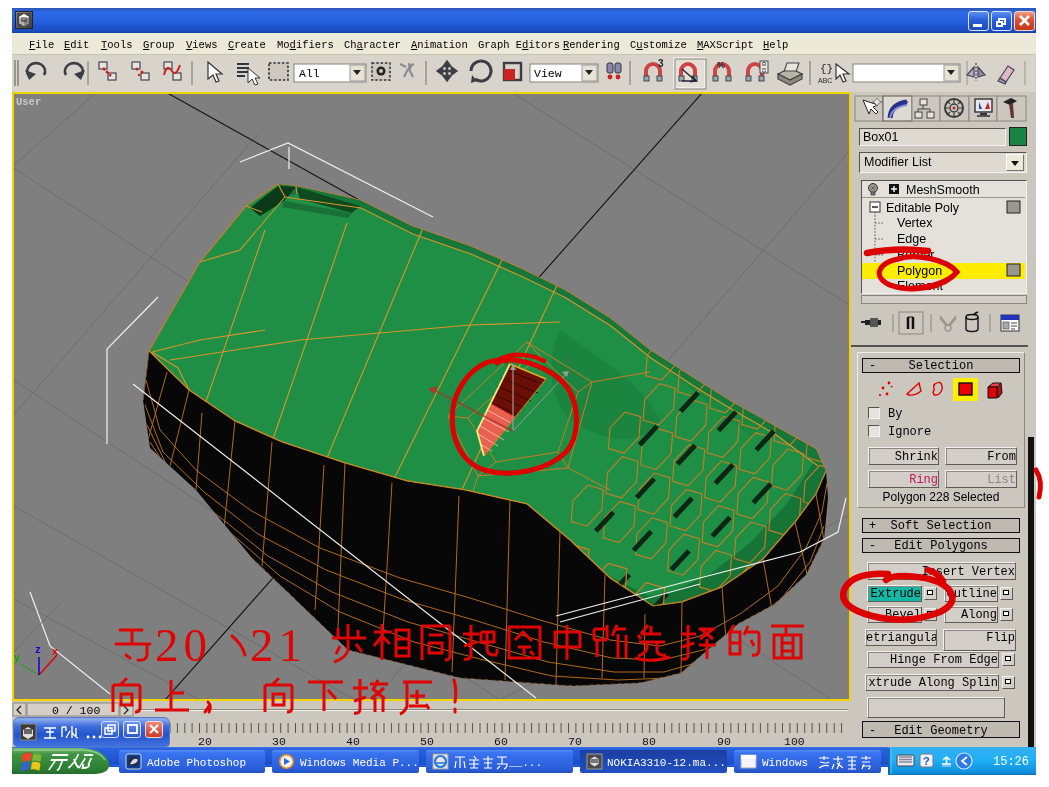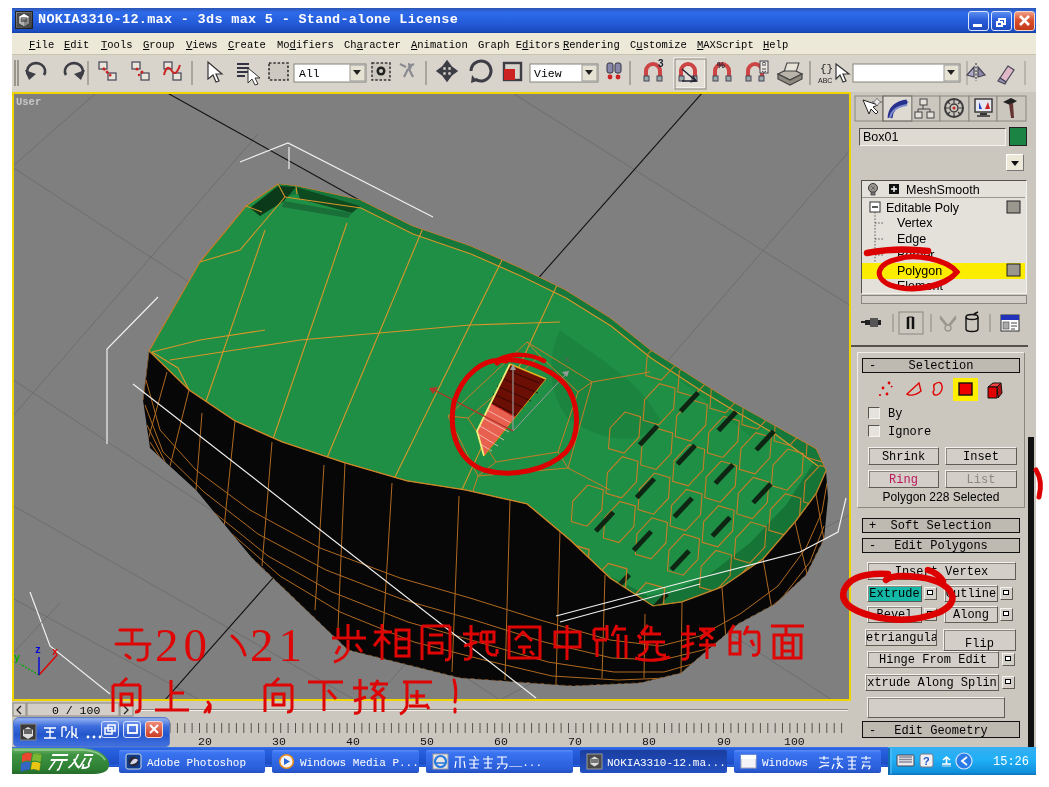--- a/index.html
+++ b/index.html
@@ -7,41 +7,40 @@
 .mono{font-family:"Liberation Mono",monospace}
 #titlebar{left:12px;top:8px;width:1024px;height:25px;background:linear-gradient(#2c55b4 0%,#2e6bea 18%,#245cd9 60%,#1c4cc0 92%,#15409f 100%)}
 #menubar{left:12px;top:33px;width:1024px;height:22px;background:#ece9d8;border-bottom:1px solid #c8c4ae}
 #toolbar{left:12px;top:55px;width:1024px;height:37px;background:#d8d4cb}
 #viewport{left:12px;top:92px;width:839px;height:609px;background:#7f7f7f;border:2px solid #f0d400}
 #panel{left:851px;top:92px;width:185px;height:655px;background:#cbc7bf}
 #bottom{left:12px;top:701px;width:839px;height:59px;background:#7dd3fc}
 #taskbar{left:12px;top:747px;width:1024px;height:20px;background:linear-gradient(#3a77e8 0%,#2a62df 8%,#2258d5 50%,#1d4dc4 85%,#2765e8 94%,#1a45ae 100%)}
 .menu-item{position:absolute;top:6px;font-family:"Liberation Mono",monospace;font-size:10.5px;color:#000;white-space:pre}
 .menu-item u{text-decoration:underline}
-.btn3d{position:absolute;background:#d3cfc8;border-top:1px solid #f4f2ee;border-left:1px solid #f4f2ee;border-right:1px solid #5f5c55;border-bottom:1px solid #5f5c55;box-shadow:1px 1px 0 #8a877f inset;font-family:"Liberation Mono",monospace;font-size:12px;color:#000;text-align:center;overflow:hidden;white-space:nowrap}
+.btn3d{position:absolute;background:#d3cfc8;border-top:1px solid #f4f2ee;border-left:1px solid #f4f2ee;border-right:1px solid #5f5c55;border-bottom:1px solid #5f5c55;box-shadow:1px 1px 0 #8a877f inset;font-family:"Liberation Mono",monospace;font-size:12px;color:#000;text-align:right;overflow:hidden;white-space:nowrap}
 .hdr{position:absolute;background:#bebab2;border:1px solid #111;font-family:"Liberation Mono",monospace;font-size:12px;color:#000;text-align:center;overflow:hidden;white-space:nowrap}
 .hdr b{position:absolute;left:6px;top:0;font-weight:normal}
 .chk{position:absolute;width:12px;height:12px;background:#e6e3dc;border-top:1.5px solid #55534d;border-left:1.5px solid #55534d;border-right:1.5px solid #f5f3ef;border-bottom:1.5px solid #f5f3ef}
 .plab{position:absolute;font-family:"Liberation Mono",monospace;font-size:12px;color:#000;white-space:pre}
 .sbox{position:absolute;width:13px;height:13px;background:#d3cfc8;border-top:1px solid #f4f2ee;border-left:1px solid #f4f2ee;border-right:1px solid #5f5c55;border-bottom:1px solid #5f5c55}
 .sbox i{position:absolute;left:2px;top:2px;width:6px;height:5px;border:1.5px solid #000;background:#fff}
 </style></head>
 <body>
 <div class="abs" id="titlebar">
  <div class="abs" style="left:3px;top:3px;width:18px;height:18px;background:linear-gradient(135deg,#8a8a8a,#3a3a3a);border:1px solid #222">
   <svg width="16" height="16" viewBox="0 0 16 16">
         <rect x="1" y="1" width="14" height="14" fill="#4a4a4a"></rect>
         <path d="M8 2 L13 5 L13 11 L8 14 L3 11 L3 5 Z" fill="#e8e8e8"></path>
         <path d="M8 2 L13 5 L8 8 L3 5 Z" fill="#fff"></path>
         <path d="M8 8 L8 14 L3 11 L3 5 Z" fill="#b0b0b0"></path>
         <path d="M8 8 L8 14 L13 11 L13 5 Z" fill="#888"></path>
         <rect x="5" y="5" width="6" height="5" fill="#333" opacity=".55"></rect>
       </svg>
  </div>
- <div class="abs mono" style="left:26px;top:4px;font-size:13.5px;font-weight:bold;color:#fff;letter-spacing:.3px">NOKIA3310-12.max - 3ds max 5 - Stand-alone License</div>
  <div class="abs" style="left:956px;top:3px;width:21px;height:20px;background:linear-gradient(#5a8ef2,#2a5cd8 45%,#1e4bc0);border:1px solid #dce6fa;border-radius:3px">
       <div class="abs" style="left:4px;top:12px;width:9px;height:3px;background:#fff"></div>
     </div>
  <div class="abs" style="left:979px;top:3px;width:21px;height:20px;background:linear-gradient(#5a8ef2,#2a5cd8 45%,#1e4bc0);border:1px solid #dce6fa;border-radius:3px">
       <div class="abs" style="left:6px;top:6px;width:8px;height:7px;border:2px solid #fff"></div>
       <div class="abs" style="left:4px;top:9px;width:7px;height:6px;border:2px solid #fff;background:#2a5cd8"></div>
     </div>
  <div class="abs" style="left:1002px;top:3px;width:21px;height:20px;background:linear-gradient(#f0a088,#d9512c 45%,#c23a18);border:1px solid #f3d6c8;border-radius:3px"><svg width="19" height="18" viewBox="0 0 19 18">
         <path d="M5 4 L14 13 M14 4 L5 13" stroke="#fff" stroke-width="2.6"></path>
       </svg></div>
@@ -457,20 +456,21 @@
       <path d="M134,17 l3,-7 2,7 Z" fill="#cc2222"></path>
       <rect x="129" y="21" width="7" height="2" fill="#333"></rect>
       <rect x="126" y="23" width="13" height="2" fill="#555"></rect>
 <path d="M152,10 l8,-4 6,3 -7,4 Z" fill="#222"></path>
       <path d="M158,12 l2,14 3,0 -1,-15 Z" fill="#633"></path>
 </svg>
 
 <div class="abs" style="left:8px;top:36px;width:147px;height:18px;background:#dedad2;border-top:1.5px solid #55534d;border-left:1.5px solid #55534d;border-right:1.5px solid #f5f3ef;border-bottom:1.5px solid #f5f3ef;font-family:'Liberation Sans';font-size:12.5px;padding:1px 0 0 3px">Box01</div>
 <div class="abs" style="left:158px;top:35px;width:18px;height:19px;background:#1b8343;border:1px solid #222"></div>
 
+<div class="abs" style="left:8px;top:60px;width:168px;height:21px;background:#dedad2;border-top:1.5px solid #55534d;border-left:1.5px solid #55534d;border-right:1.5px solid #f5f3ef;border-bottom:1.5px solid #f5f3ef;font-family:'Liberation Sans';font-size:12.5px;padding:2px 0 0 4px">Modifier List</div>
 <div class="abs" style="left:155px;top:62px;width:18px;height:17px;background:#ece9d8;border-top:1px solid #fff;border-left:1px solid #fff;border-right:1px solid #777;border-bottom:1px solid #777"><svg width="16" height="15">
         <path d="M4,6 l4,5 4,-5 Z" fill="#111"></path>
       </svg></div>
 
 <div class="abs" style="left:10px;top:88px;width:166px;height:114px;background:#e4e1da;border-top:1.5px solid #55534d;border-left:1.5px solid #55534d;border-right:1.5px solid #f5f3ef;border-bottom:1.5px solid #f5f3ef;font-family:'Liberation Sans';font-size:12.5px">
  <svg class="abs" style="left:0;top:0" width="163" height="111" viewBox="0 0 163 111">
   <circle cx="11" cy="7" r="4.5" fill="#9a978f" stroke="#333"></circle>
         <rect x="9" y="11" width="4" height="3" fill="#777" stroke="#333" stroke-width=".7"></rect>
         <path d="M9,5 l4,4 m0,-4 l-4,4" stroke="#555" stroke-width=".8"></path>
   <rect x="27" y="3" width="10" height="10" fill="#111"></rect>
@@ -542,21 +542,21 @@
         <path d="M3,6 l5,-4 h8 l-4,4 Z" fill="#f34040" stroke="#111"></path>
         <path d="M16,2 l1,10 -4,5 -1,-11 Z" fill="#b01010" stroke="#111"></path>
         <path d="M3,6 h9 v11 h-9 Z" fill="#e00000" stroke="#111"></path>
       </g>
 </svg>
 <div class="chk" style="left:17px;top:315px"></div>
     <div class="plab" style="left:37px;top:315px">By</div>
 <div class="chk" style="left:17px;top:333px"></div>
     <div class="plab" style="left:37px;top:333px">Ignore</div>
 <div class="btn3d" style="left:17px;top:355px;width:71px;height:18px;padding-top:2px">Shrink</div>
-<div class="btn3d" style="left:94px;top:355px;width:72px;height:18px;padding-top:2px">Inset</div>
+<div class="btn3d" style="left:94px;top:355px;width:72px;height:18px;padding-top:2px">From</div>
 <div class="btn3d" style="left:17px;top:378px;width:71px;height:18px;padding-top:2px;color:#be185d">Ring</div>
 <div class="btn3d" style="left:94px;top:378px;width:72px;height:18px;padding-top:2px;color:#8a877f">List</div>
 <div class="abs" style="left:0;top:398px;width:180px;text-align:center;font-family:'Liberation Sans';font-size:12px">Polygon 228 Selected</div>
 
 <div class="hdr" style="left:11px;top:426px;width:158px;height:15px"><b>+</b>Soft Selection</div>
 <div class="hdr" style="left:11px;top:446px;width:158px;height:15px"><b>-</b>Edit Polygons</div>
 <div class="btn3d" style="left:16px;top:470px;width:149px;height:18px;padding-top:2px">Insert Vertex</div>
 <div class="btn3d" style="left:16px;top:493px;width:55px;height:17px;padding-top:1px;background:#14b8a6">Extrude</div>
 <div class="sbox" style="left:73px;top:495px">
       <i></i>
@@ -567,22 +567,22 @@
     </div>
 <div class="btn3d" style="left:16px;top:514px;width:55px;height:17px;padding-top:1px">Bevel</div>
 <div class="sbox" style="left:73px;top:516px">
       <i></i>
     </div>
 <div class="btn3d" style="left:93px;top:514px;width:54px;height:17px;padding-top:1px">Along</div>
 <div class="sbox" style="left:149px;top:516px">
       <i></i>
     </div>
 <div class="btn3d" style="left:14px;top:537px;width:72px;height:17px;padding-top:1px">etriangulat</div>
-<div class="btn3d" style="left:92px;top:537px;width:73px;height:22px;padding-top:7px">Flip</div>
-<div class="btn3d" style="left:16px;top:559px;width:132px;height:17px;padding-top:1px">Hinge From Edit</div>
+<div class="btn3d" style="left:92px;top:537px;width:73px;height:22px;padding-top:1px">Flip</div>
+<div class="btn3d" style="left:16px;top:559px;width:132px;height:17px;padding-top:1px">Hinge From Edge</div>
 <div class="sbox" style="left:151px;top:561px">
       <i></i>
     </div>
 <div class="btn3d" style="left:14px;top:582px;width:134px;height:17px;padding-top:1px">xtrude Along Splin</div>
 <div class="sbox" style="left:151px;top:584px">
       <i></i>
     </div>
 <div class="btn3d" style="left:16px;top:605px;width:138px;height:17px;padding-top:19px">Edit Triangulation</div>
 <div class="hdr" style="left:11px;top:629px;width:158px;height:17px;padding-top:2px"><b style="top:2px">-</b>Edit Geometry</div>
 

